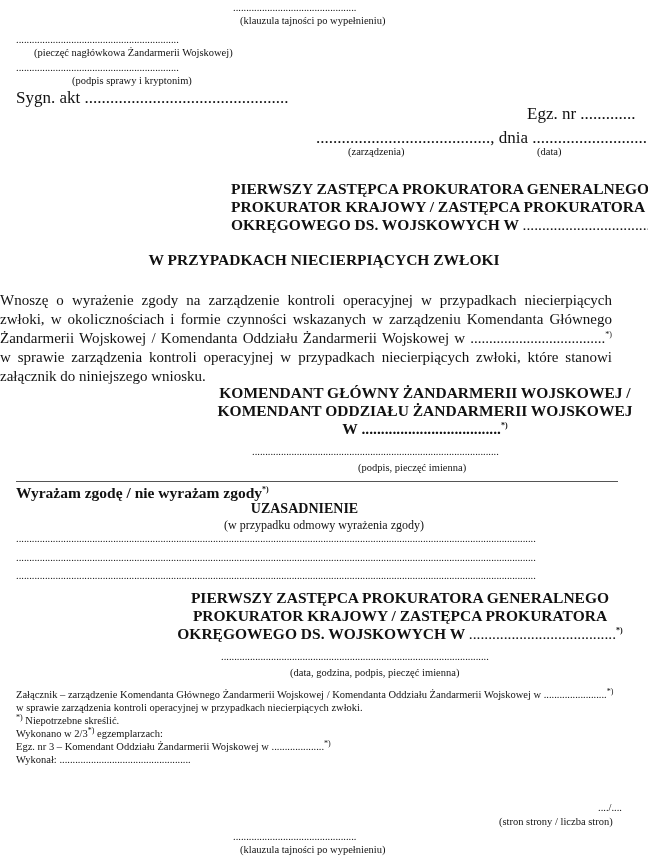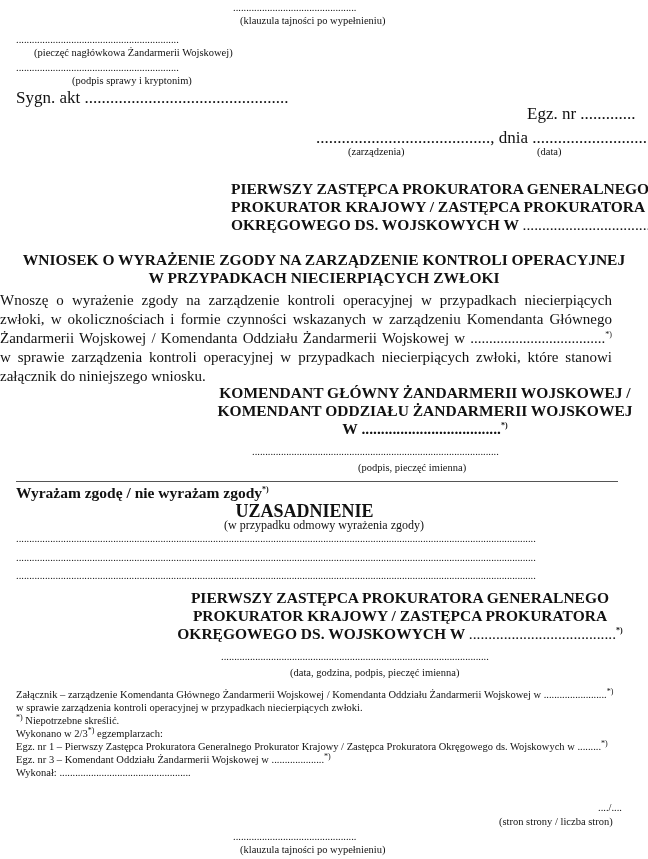--- a/index.html
+++ b/index.html
@@ -55,42 +55,41 @@
 <div class="abs heading-block" style="left:231px;top:180px;">
   <div>PIERWSZY ZASTĘPCA PROKURATORA GENERALNEGO</div>
   <div>PROKURATOR KRAJOWY / ZASTĘPCA PROKURATORA</div>
   <div>
     <span>OKRĘGOWEGO DS. WOJSKOWYCH W</span>
     <span style="font-weight:normal;">...................................</span>
   </div>
 </div>
 
 <div class="abs heading-block center" style="left:0;width:648px;top:251px;font-size:15.5px;">
-  <div>WNIOSEK O WYRAŻENIE ZGODY NA ZARZĄDZENIE KONTROLI OPERACYJNEJ</div>
   <div>W PRZYPADKACH NIECIERPIĄCYCH ZWŁOKI</div>
 </div>
 
 <div class="para" style="top:291px;">
   <span>Wnoszę o wyrażenie zgody na zarządzenie kontroli operacyjnej w przypadkach niecierpiących zwłoki, w okolicznościach i formie czynności wskazanych w zarządzeniu Komendanta Głównego Żandarmerii Wojskowej / Komendanta Oddziału Żandarmerii Wojskowej w ....................................</span><sup>*)</sup><span> w sprawie zarządzenia kontroli operacyjnej w przypadkach niecierpiących zwłoki, które stanowi załącznik do niniejszego wniosku.</span>
 </div>
 
 <div class="abs heading-block center" style="left:215px;width:420px;top:384px;">
   <div>KOMENDANT GŁÓWNY ŻANDARMERII WOJSKOWEJ /</div>
   <div>KOMENDANT ODDZIAŁU ŻANDARMERII WOJSKOWEJ</div>
   <div><span>W ....................................</span><sup>*)</sup></div>
 </div>
 <div class="abs small" style="left:252px;top:446px;">..............................................................................................</div>
 <div class="abs small" style="left:358px;top:462px;">(podpis, pieczęć imienna)</div>
 
 <div class="hr" style="top:481px;"></div>
 
 <div class="abs bold" style="left:16px;top:484px;font-size:15.5px;">
   <span>Wyrażam zgodę / nie wyrażam zgody</span><sup>*)</sup>
 </div>
-<div class="abs bold center" style="left:0;width:609px;top:501px;font-size:18px;">UZASADNIENIE</div>
+<div class="abs bold center" style="left:0;width:609px;top:501px;font-size:14px;">UZASADNIENIE</div>
 <div class="abs tiny center" style="left:0;width:648px;top:518px;">(w przypadku odmowy wyrażenia zgody)</div>
 <div class="abs small" style="left:16px;top:533px;width:608px;overflow:hidden;">......................................................................................................................................................................................................</div>
 <div class="abs small" style="left:16px;top:552px;width:608px;overflow:hidden;">......................................................................................................................................................................................................</div>
 <div class="abs small" style="left:16px;top:570px;width:608px;overflow:hidden;">......................................................................................................................................................................................................</div>
 
 <div class="abs heading-block center" style="left:150px;width:500px;top:589px;">
   <div>PIERWSZY ZASTĘPCA PROKURATORA GENERALNEGO</div>
   <div>PROKURATOR KRAJOWY / ZASTĘPCA PROKURATORA</div>
   <div>
     <span>OKRĘGOWEGO DS. WOJSKOWYCH W</span>
@@ -98,21 +97,20 @@
   </div>
 </div>
 <div class="abs small" style="left:221px;top:651px;">......................................................................................................</div>
 <div class="abs small" style="left:290px;top:667px;">(data, godzina, podpis, pieczęć imienna)</div>
 
 <div class="abs foot" style="left:16px;top:688px;">
   <div><span>Załącznik – zarządzenie Komendanta Głównego Żandarmerii Wojskowej / Komendanta Oddziału Żandarmerii Wojskowej w ........................</span><sup>*)</sup></div>
   <div>w sprawie zarządzenia kontroli operacyjnej w przypadkach niecierpiących zwłoki.</div>
   <div><sup>*)</sup><span> Niepotrzebne skreślić.</span></div>
   <div><span>Wykonano w 2/3</span><sup>*)</sup><span> egzemplarzach:</span></div>
-  <div><span>Egz. nr 1 – Pierwszy Zastępca Prokuratora Generalnego Prokurator Krajowy / Zastępca Prokuratora Okręgowego ds. Wojskowych w .........</span><sup>*)</sup></div>
   <div><span>Egz. nr 3 – Komendant Oddziału Żandarmerii Wojskowej w ....................</span><sup>*)</sup></div>
   <div>Wykonał: ..................................................</div>
 </div>
 
 <div class="abs small" style="left:598px;top:802px;">..../....</div>
 <div class="abs small" style="left:499px;top:816px;">(stron strony / liczba stron)</div>
 
 <div class="abs small" style="left:233px;top:831px;">...............................................</div>
 <div class="abs small" style="left:240px;top:844px;">(klauzula tajności po wypełnieniu)</div>
 

